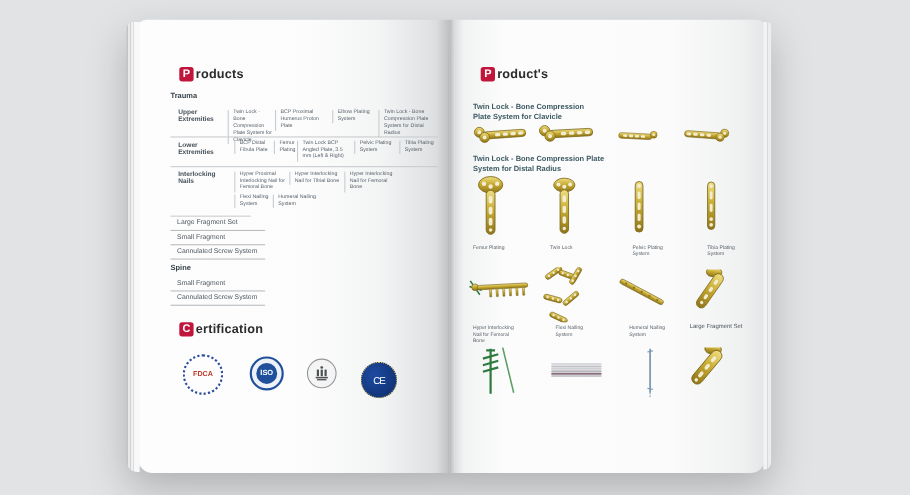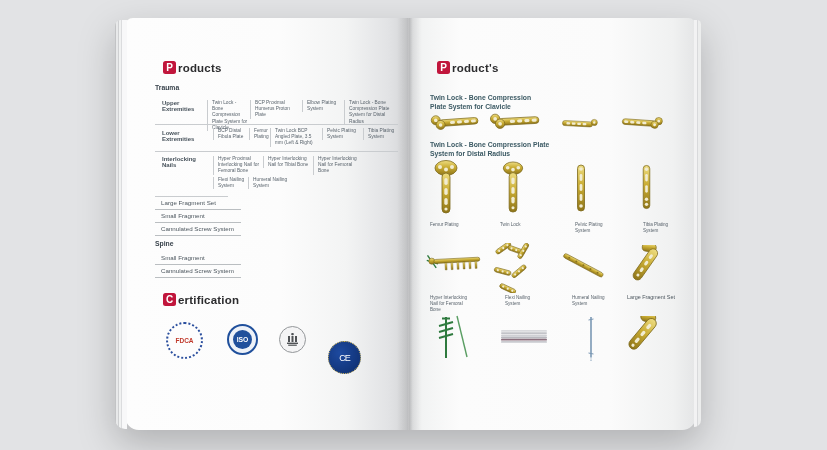--- a/index.html
+++ b/index.html
@@ -122,21 +122,21 @@
         <g fill="#4e5154">
           <rect x="5.2" y="1" width="2.6" height="2.2" rx="1"></rect>
           <rect x="2" y="4" width="2" height="6"></rect>
           <rect x="5.5" y="4" width="2" height="6"></rect>
           <rect x="9" y="4" width="2" height="6"></rect>
           <rect x="1" y="10.6" width="11" height="1.4"></rect>
           <rect x="2.2" y="12.6" width="8.6" height="1.2"></rect>
         </g>
       </svg>
     </div>
-    <div class="logo logo-ce" style="left:213px;top:327px">
+    <div class="logo logo-ce" style="left:213px;top:315px">
       <span>CE</span>
     </div>
 
     <div class="abs page-title" style="left:322px;top:47px">
       <span class="initial-box">P</span>
       <span class="title-rest">roduct's</span>
     </div>
 
     <div class="abs teal-title" style="left:315px;top:79px;width:104px">Twin Lock - Bone Compression Plate System for Clavicle</div>
 

